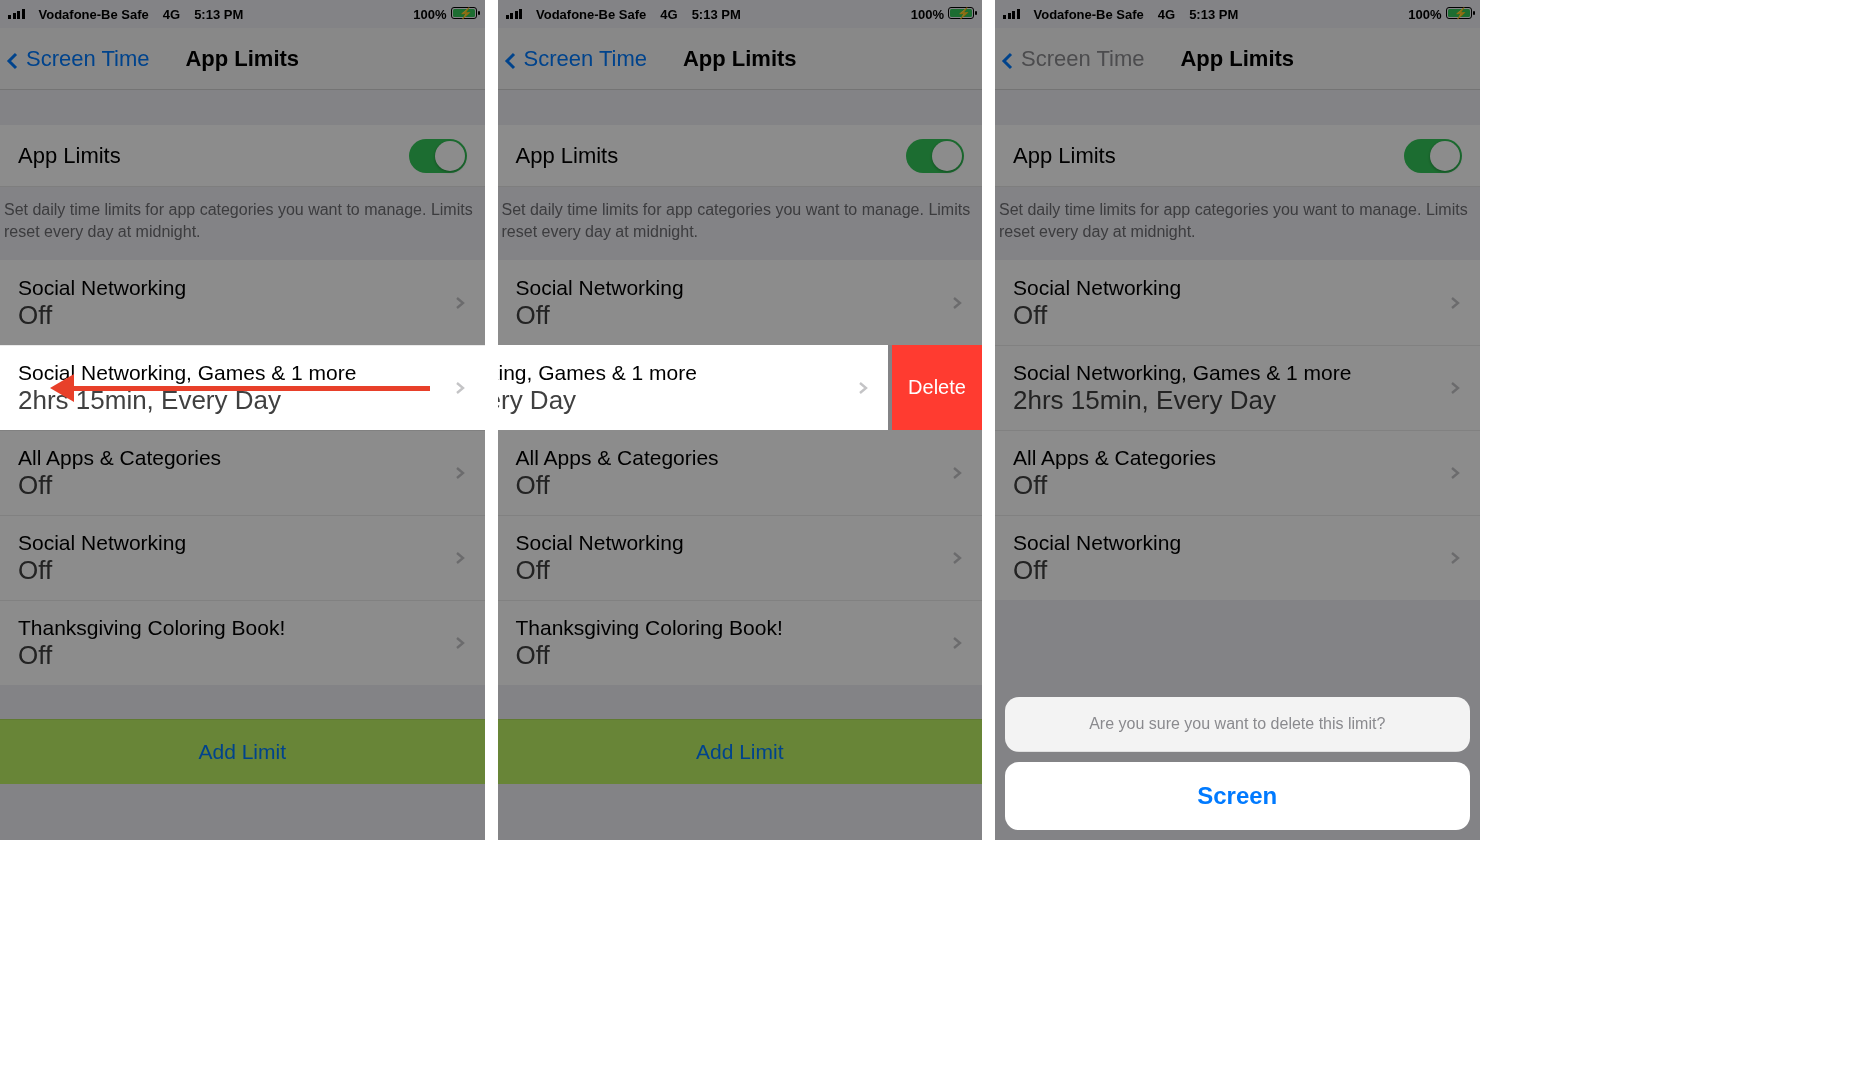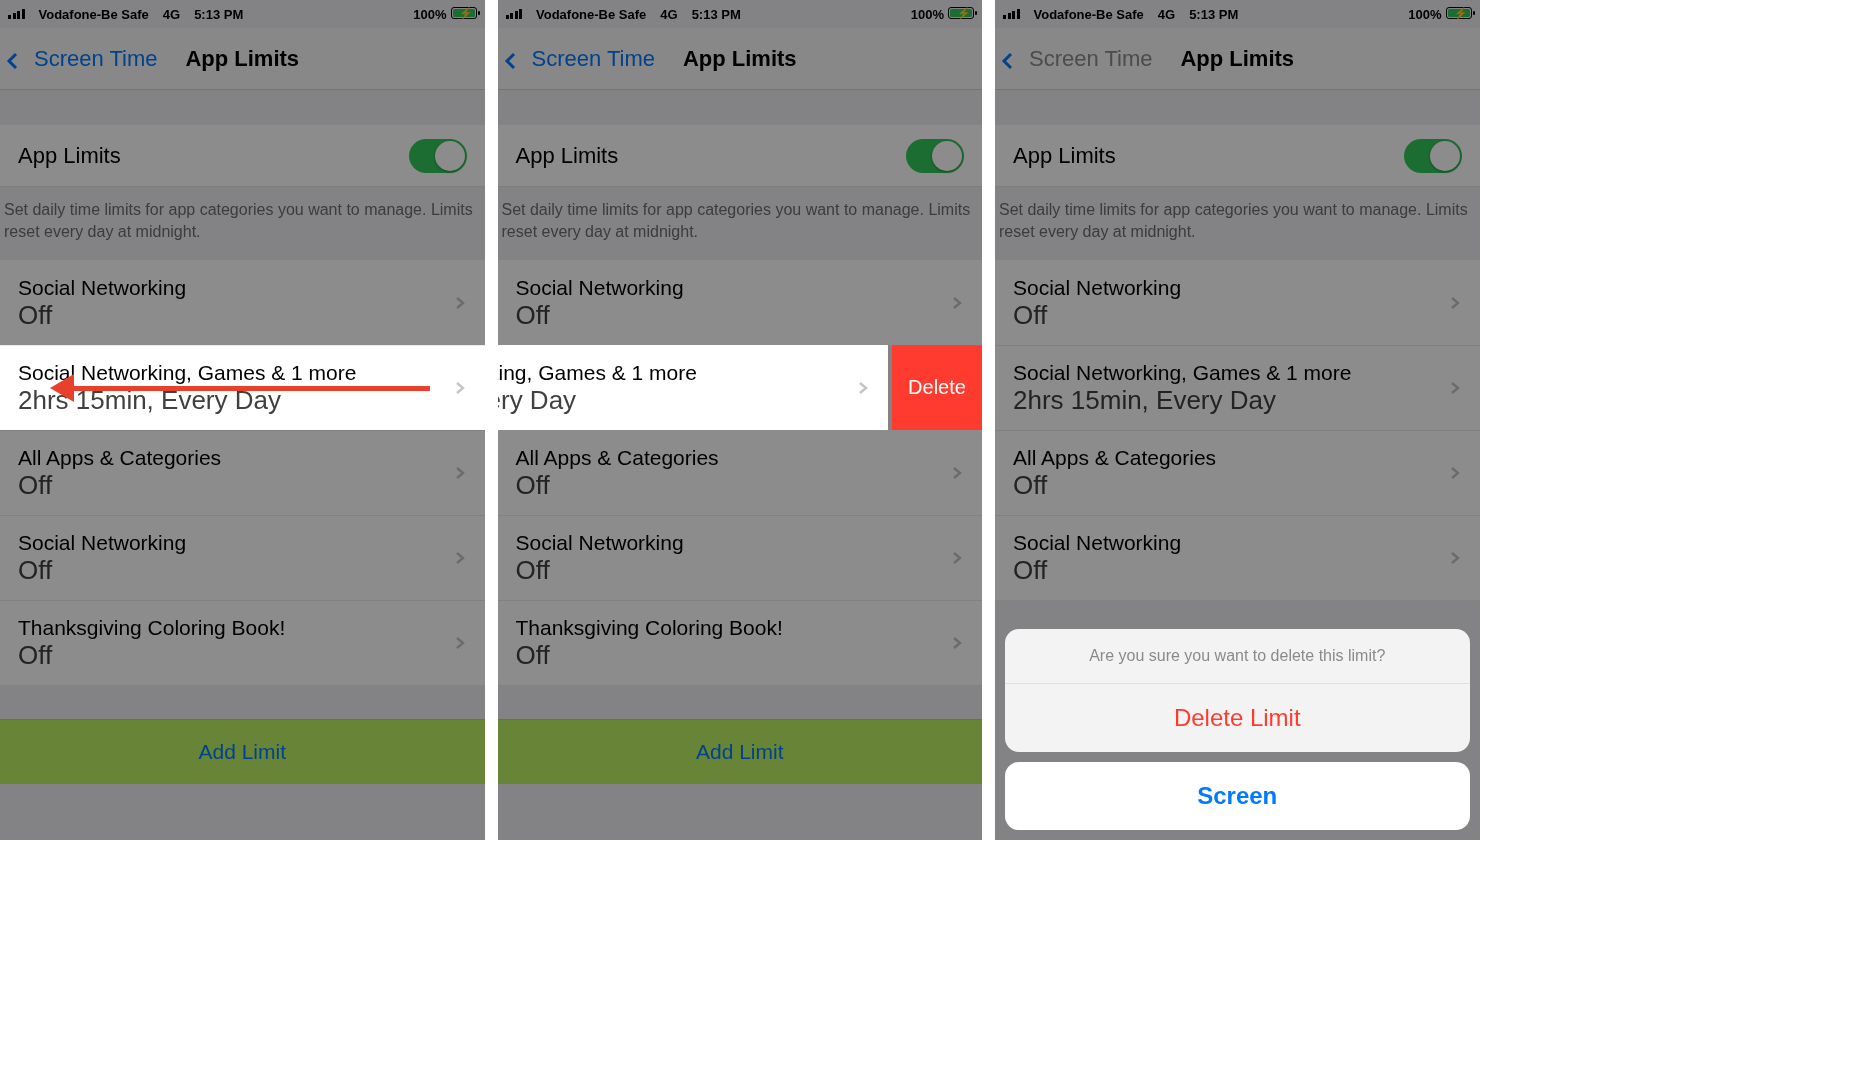--- a/index.html
+++ b/index.html
@@ -13,21 +13,21 @@
   .status .fill { flex:1; }
   .status .right { display:flex; align-items:flex-start; gap:4px; }
   .sig { display:flex; align-items:flex-end; gap:1.5px; }
   .sig span { width:3px; background:#000; }
   .sig span:nth-child(1){height:4px}.sig span:nth-child(2){height:6px}.sig span:nth-child(3){height:8px}.sig span:nth-child(4){height:10px}
   .batt { display:inline-block; width:26px; height:12px; border:1.5px solid #000; border-radius:3px; position:relative; }
   .batt::after { content:""; position:absolute; right:-4px; top:3px; width:2px; height:4px; background:#000; border-radius:1px; }
   .batt .fillb { position:absolute; inset:1px; background:#34c759; border-radius:1.5px; }
   .bolt { position:absolute; left:8px; top:-1px; font-size:11px; color:#000; }
   .nav { height:62px; background:#f8f8f8; border-bottom:1px solid rgba(0,0,0,.15); position:relative; display:flex; align-items:center; }
-  .back { display:flex; align-items:center; color:#007aff; font-size:22px; padding-left:4px; gap:12px; }
+  .back { display:flex; align-items:center; color:#007aff; font-size:22px; padding-left:4px; gap:4px; }
   .chl { width:18px; height:18px; display:inline-block; }
   .chl svg { stroke:#007aff; }
   .title { position:absolute; left:0; right:0; text-align:center; font-size:22px; font-weight:700; color:#000; pointer-events:none; }
   .spacer { height:35px; }
   .cell { background:#fff; padding:16px 18px; border-bottom:1px solid rgba(0,0,0,.1); display:flex; align-items:center; position:relative; min-height:60px; }
   .cell.hdr { font-size:22px; font-weight:400; color:#000; justify-content:space-between; height:62px; }
   .toggle { width:58px; height:34px; border-radius:17px; background:#34c759; position:relative; }
   .toggle::after { content:""; position:absolute; right:2px; top:2px; width:30px; height:30px; background:#fff; border-radius:50%; box-shadow:0 1px 3px rgba(0,0,0,.3); }
   .desc { font-size:16px; color:#6d6d72; line-height:1.35; padding:12px 4px 18px; }
   .row { background:#fff; padding:12px 18px; display:flex; align-items:center; position:relative; min-height:85px; }
@@ -336,22 +336,19 @@
         </div>
         <span class="chev"><svg viewBox="0 0 14 14" fill="none" stroke-width="2.4">
               <polyline points="4,2 10,7 4,12"></polyline>
             </svg></span>
       </div>
     </div>
 
     <div class="sheet">
       <div class="sheet-group">
         <div class="sheet-msg">Are you sure you want to delete this limit?</div>
-        <div class="sheet-btn">
-          <span>Delete Limit</span>
-        </div>
       </div>
       <div class="sheet-cancel">
         <span>Screen</span>
       </div>
     </div>
   </div>
 </div>
 
 </body></html>

